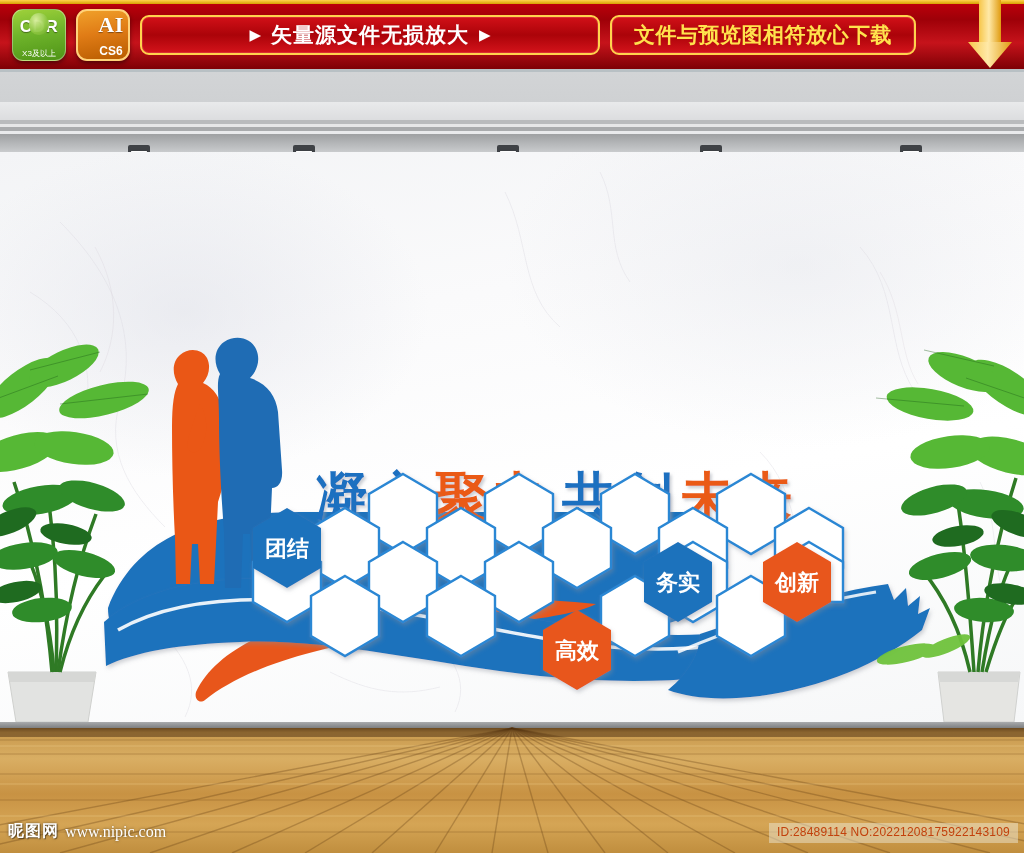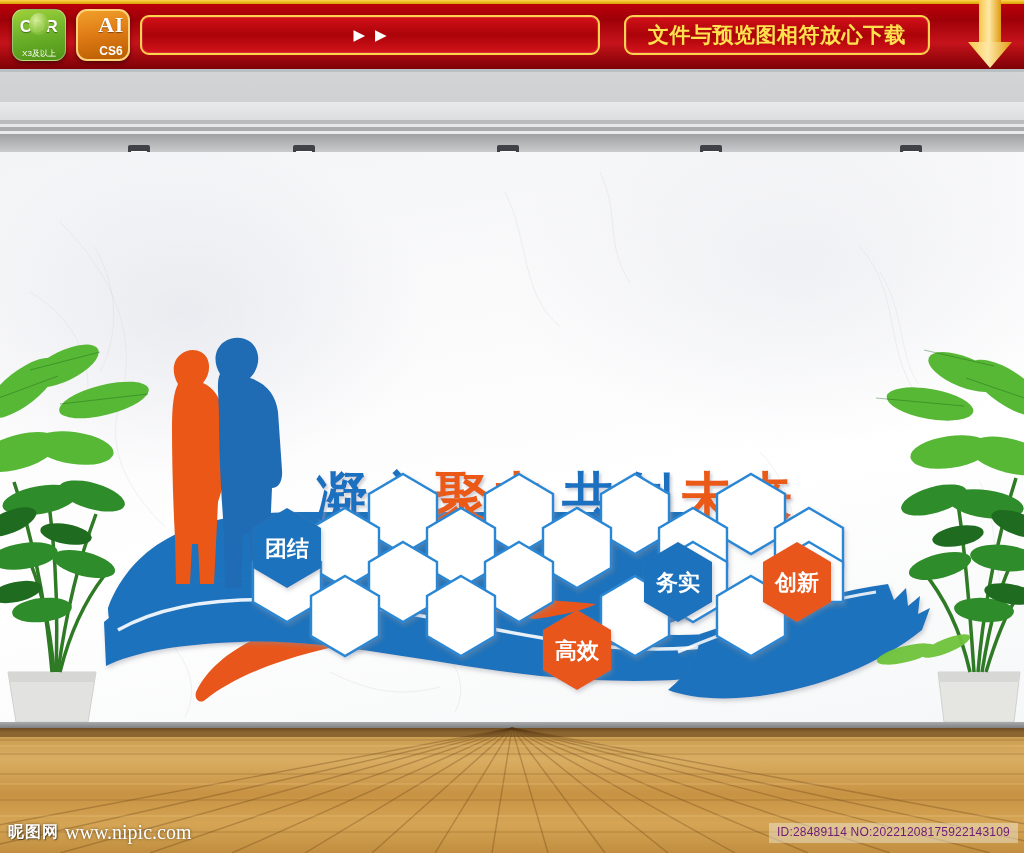--- a/index.html
+++ b/index.html
@@ -44,21 +44,21 @@
     opacity:.95;
   }
 
   .pill{
     height:40px; border:2px solid #ffd34d; border-radius:9px;
     background:linear-gradient(180deg,#d21018 0%,#ab0309 50%,#d4131b 100%);
     display:flex; align-items:center; justify-content:center; padding:0 14px;
     box-shadow:inset 0 0 0 1px rgba(255,180,180,.18);
   }
   .pill.p1{ flex:0 0 460px; gap:10px; }
-  .pill.p2{ flex:0 0 306px; margin-left:14px; }
+  .pill.p2{ flex:0 0 306px; }
   .pill-txt{ color:#fff; font-size:21px; font-weight:bold; letter-spacing:1px; white-space:nowrap;
              font-family:"DejaVu Sans","Liberation Sans",sans-serif;}
   .pill-txt.yellow{ color:#ffe24d; font-size:21px; letter-spacing:.5px; }
   .tri{ color:#fff; font-size:15px; line-height:1; }
 
   .arrow-down{
     position:absolute; right:12px; top:0; width:44px; height:72px;
   }
   .arrow-down .shaft{
     position:absolute; left:11px; top:0; width:22px; height:42px;
@@ -108,25 +108,25 @@
   
   .graphic{ position:absolute; left:0; top:80px; width:1024px; height:570px; }
   .graphic svg{ display:block; }
 
   
   .footer{ position:absolute; left:0; bottom:0; width:1024px; height:38px; }
   .footmark{ position:absolute; left:8px; top:6px; display:flex; align-items:center; gap:6px; }
   .fm-cn{ font-size:16px; font-weight:bold; color:#fff;
           text-shadow:0 0 3px rgba(0,0,0,.55),1px 1px 0 rgba(0,0,0,.35);
           font-family:"DejaVu Sans","Liberation Sans",sans-serif; letter-spacing:1px;}
-  .fm-en{ font-size:20px; color:#fff; text-shadow:0 0 3px rgba(0,0,0,.5); font-family:"Liberation Serif",serif; }
+  .fm-en{ font-size:16px; color:#fff; text-shadow:0 0 3px rgba(0,0,0,.5); font-family:"Liberation Serif",serif; }
   .footid{
     position:absolute; right:6px; top:8px; height:20px;
     padding:2px 8px; background:rgba(236,230,210,.5);
-    color:#701a75; font-size:12px; letter-spacing:.2px; white-space:nowrap;
+    color:#c2410c; font-size:12px; letter-spacing:.2px; white-space:nowrap;
     font-family:"Liberation Sans",sans-serif;
   }
 </style>
 </head>
 <body>
 
 <div class="stage">
 
   <div class="promo">
     <div class="promo-inner">
@@ -137,20 +137,21 @@
         <span class="bs">X3及以上</span>
       </div>
 
       <div class="badge badge-ai">
         <span class="bt">AI</span>
         <span class="bs">CS6</span>
       </div>
 
       <div class="pill p1">
         <span class="tri">▶</span>
+        <span class="pill-txt">矢量源文件无损放大</span>
         <span class="tri">▶</span>
       </div>
 
       <div class="pill p2">
         <span class="pill-txt yellow">文件与预览图相符放心下载</span>
       </div>
     </div>
 
     <div class="arrow-down">
       <span class="shaft"></span>

